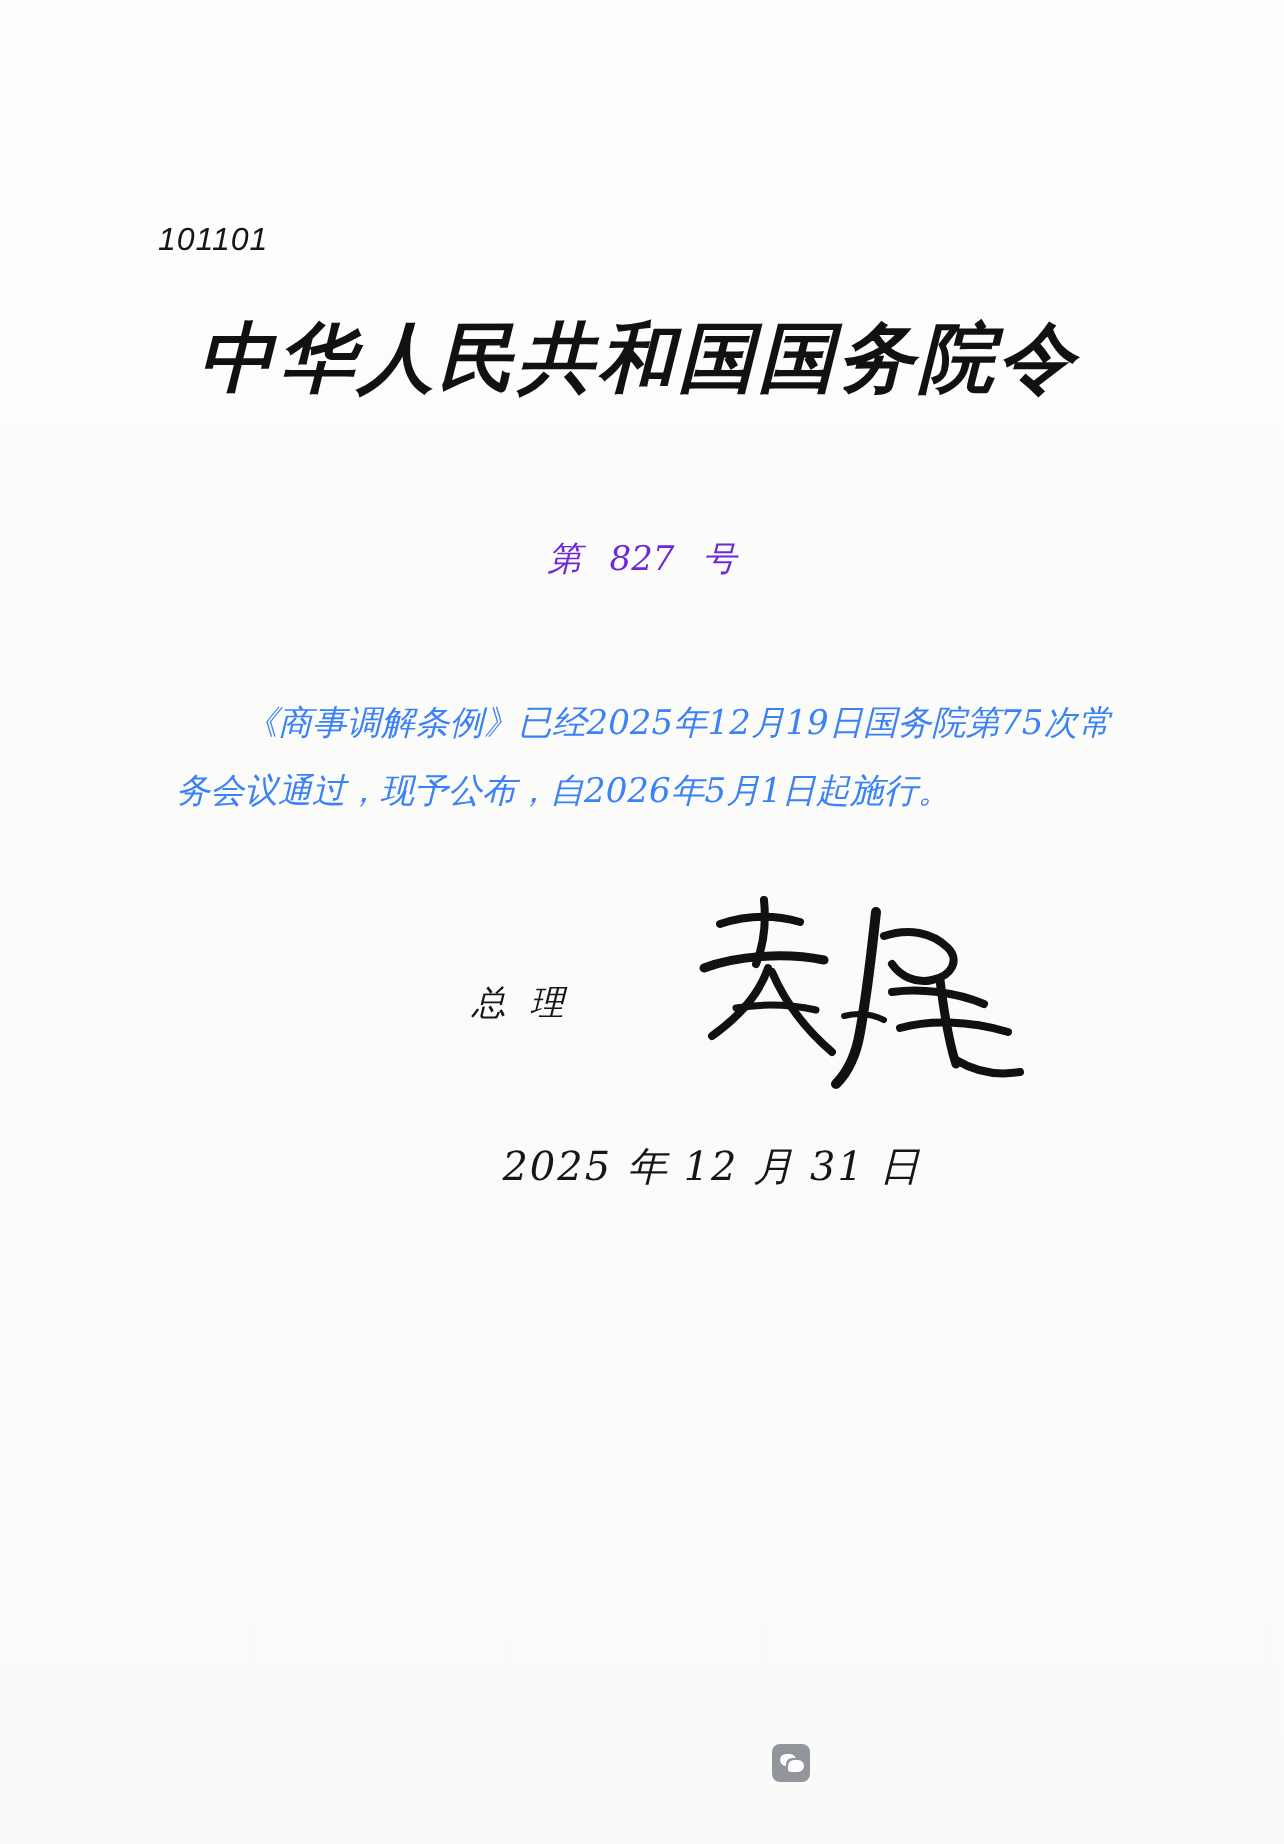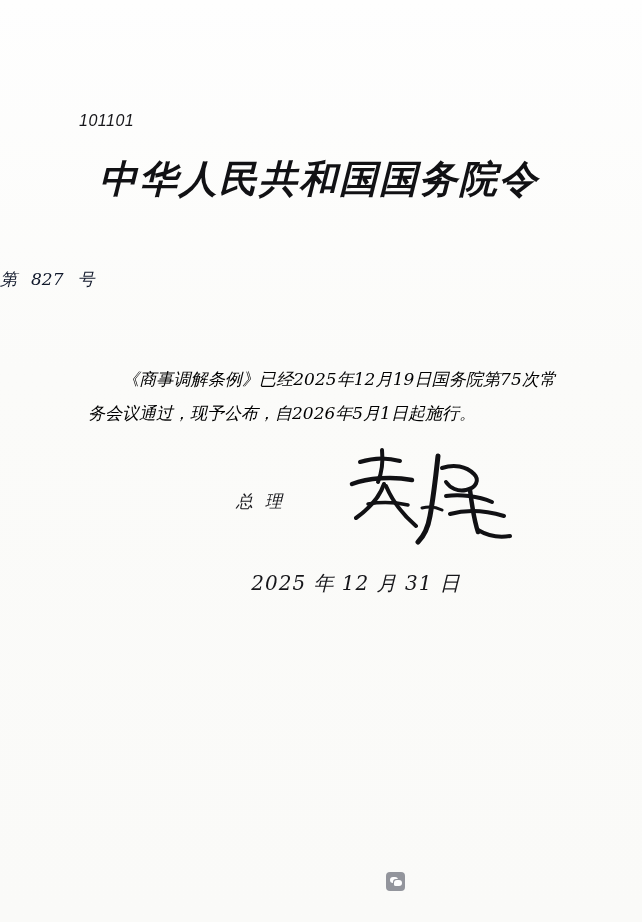--- a/index.html
+++ b/index.html
@@ -47,38 +47,37 @@
     font-weight: bold;
     font-size: 38px;
     letter-spacing: 2px;
     color: #111114;
   }
   .decree-no {
     position: absolute;
     left: 0;
     right: 0;
     top: 268px;
-    text-align: left;
+    text-align: center;
     font-family: "DejaVu Serif", serif;
     font-size: 17px;
-    color: #0f172a;
+    color: #6d28d9;
   }
   .decree-no .gap { display: inline-block; width: 14px; }
   .body-text {
     position: absolute;
     left: 88px;
     top: 345px;
     width: 468px;
     font-family: "DejaVu Serif", serif;
     font-size: 17px;
     line-height: 34px;
-    color: #000000;
+    color: #3b82f6;
     text-align: justify;
     text-indent: 34px;
-    margin-top: 17px;
   }
   .premier-row {
     position: absolute;
     left: 0;
     right: 0;
     top: 470px;
     height: 90px;
   }
   .premier-label {
     position: absolute;

